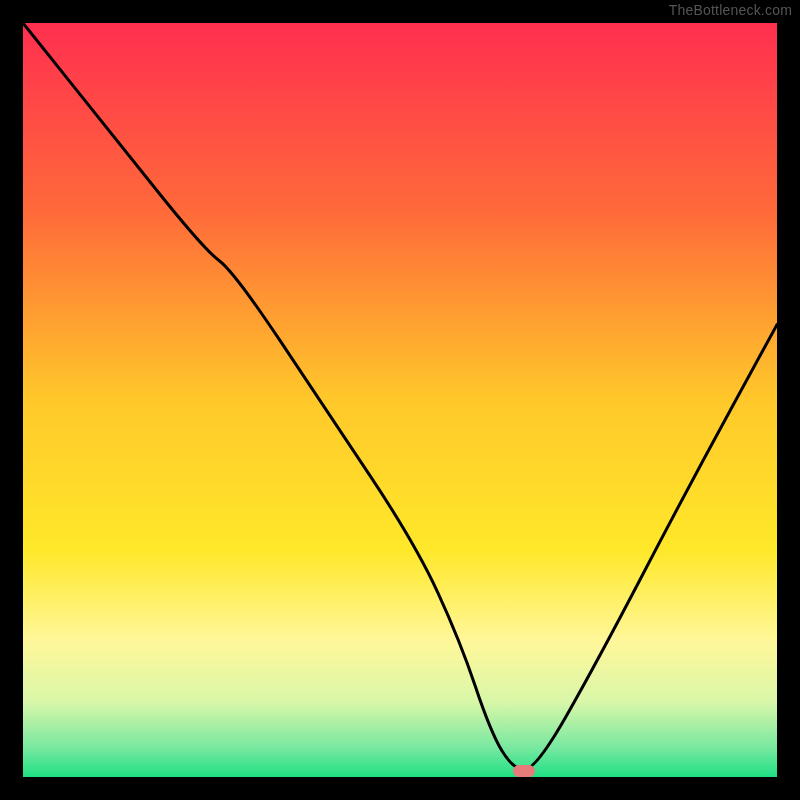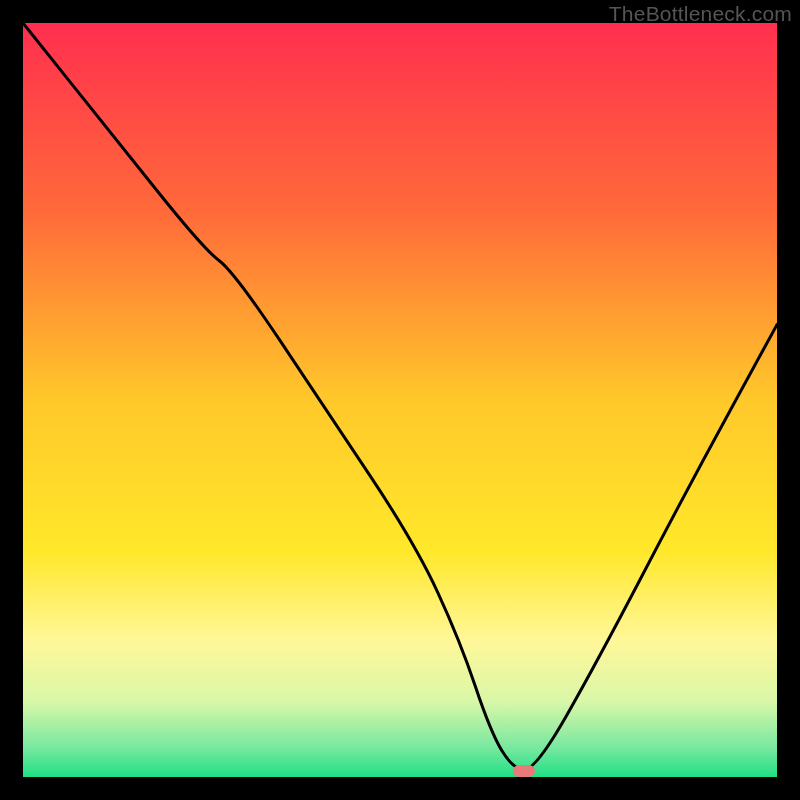--- a/index.html
+++ b/index.html
@@ -32,21 +32,21 @@
   .plot-svg {
     display: block;
     width: 754px;
     height: 754px;
   }
   .watermark {
     position: absolute;
     top: 2px;
     right: 8px;
     color: #555;
-    font-size: 21px;
+    font-size: 14px;
     font-weight: 400;
     letter-spacing: 0.2px;
   }
   .marker {
     position: absolute;
     width: 22px;
     height: 12px;
     background: #e77b7a;
     border-radius: 6px;
     transform: translate(-50%, -50%);

